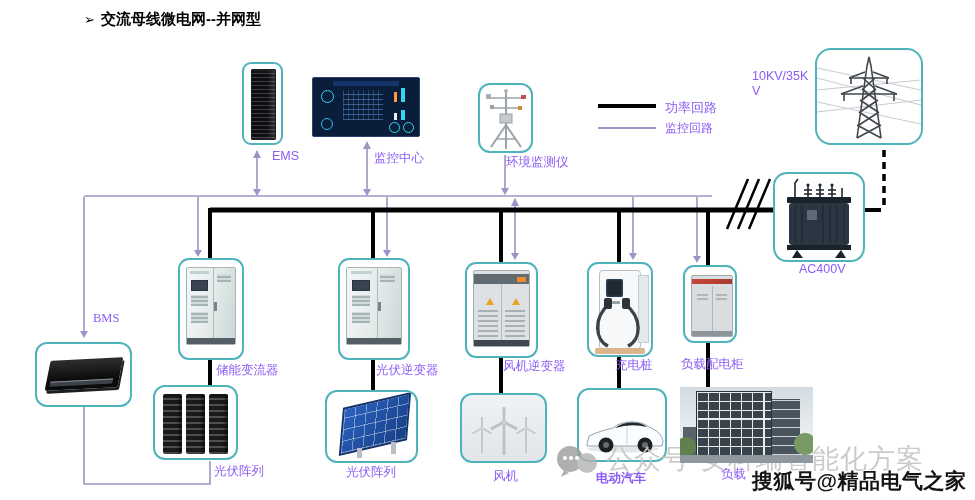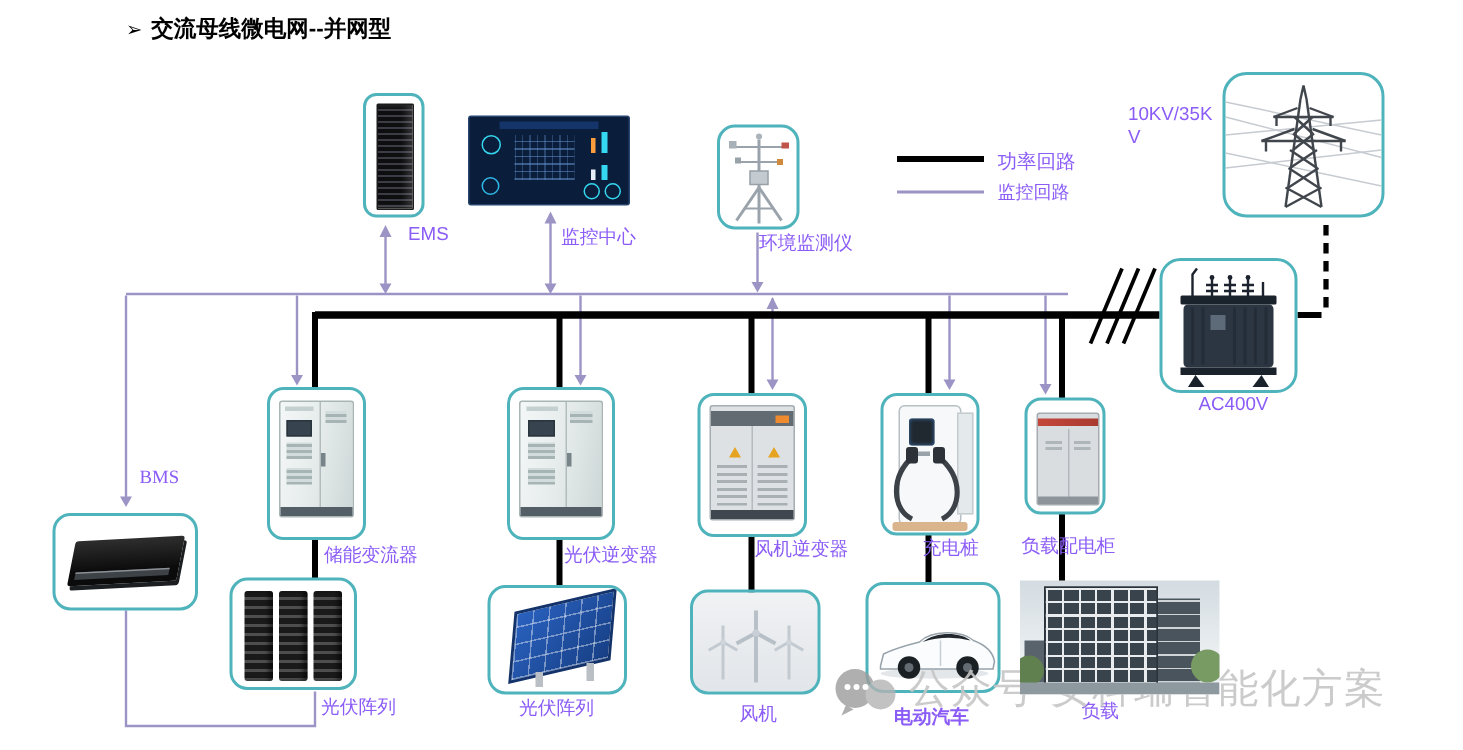--- a/index.html
+++ b/index.html
@@ -456,14 +456,15 @@
 
   <svg id="wm-icon" viewBox="0 0 44 34">
     <circle cx="14" cy="15" r="13" fill="#9c9c9c"></circle>
     <circle cx="31" cy="19" r="10" fill="#b4b4b4"></circle>
     <path d="M8,26 l-3,7 8,-4 z" fill="#9c9c9c"></path>
     <circle cx="9" cy="14" r="2" fill="#fff"></circle>
       <circle cx="15" cy="14" r="2" fill="#fff"></circle>
       <circle cx="21" cy="14" r="2" fill="#fff"></circle>
   </svg>
   <div id="wm-light">公众号·安科瑞智能化方案</div>
+  <div id="wm-dark">搜狐号@精品电气之家</div>
 
 </div>
 
 </body></html>

